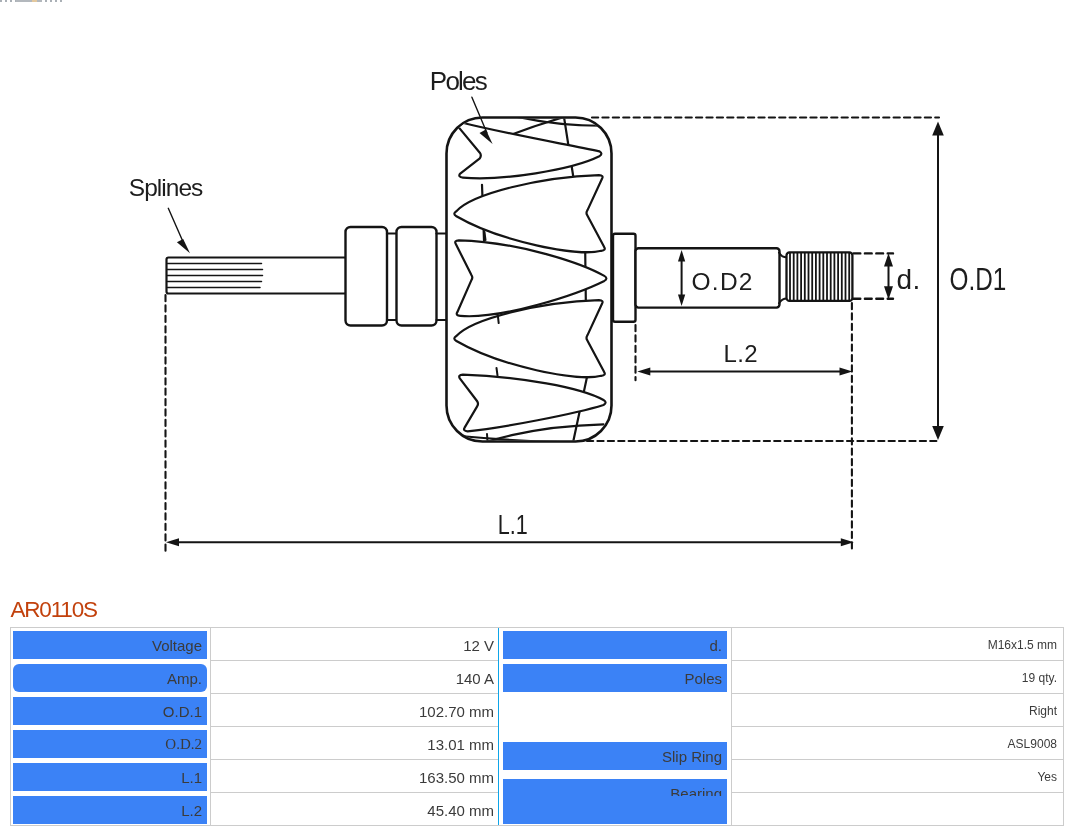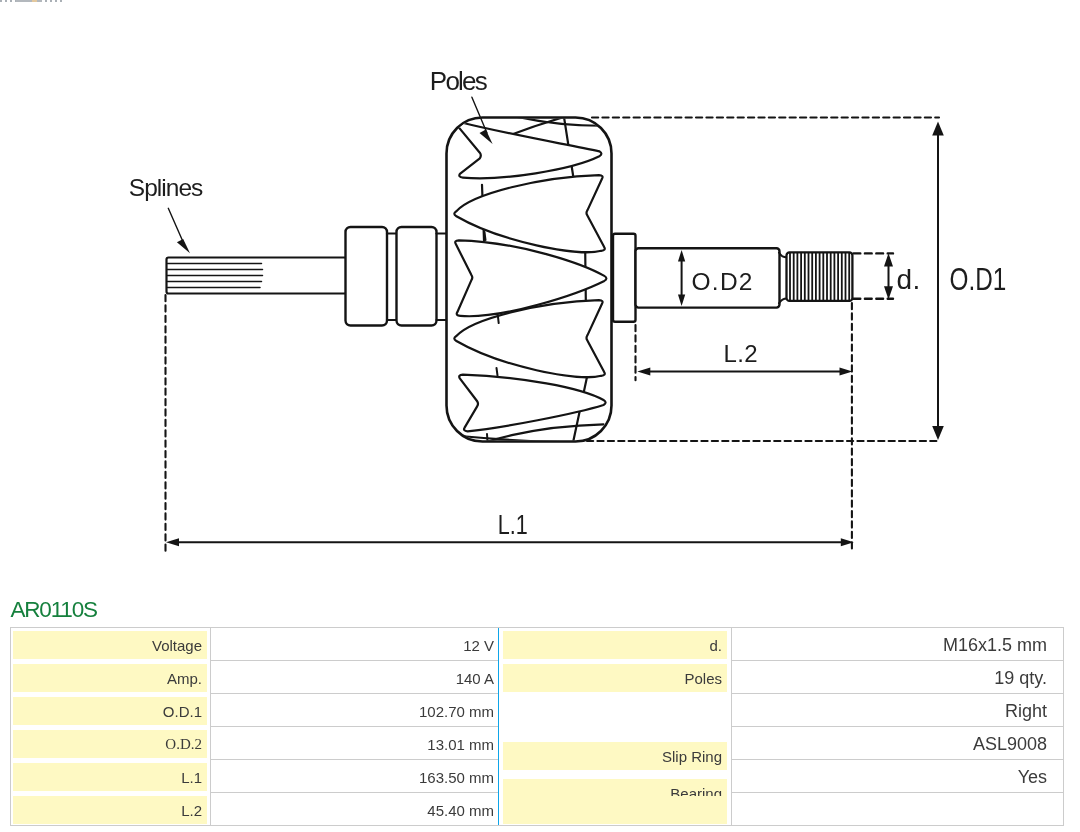--- a/index.html
+++ b/index.html
@@ -1,27 +1,27 @@
 <!DOCTYPE html>
 <html><head>
 <meta charset="utf-8">
 <style>
   html,body{margin:0;padding:0;background:#fff;width:1080px;height:832px;overflow:hidden;}
   body{font-family:"Liberation Sans",sans-serif;position:relative;}
   #art{position:absolute;left:0;top:0;}
-  #title{position:absolute;left:10.5px;top:597px;font-size:22.5px;color:#15803d;letter-spacing:-1.2px;}
+  #title{position:absolute;left:10.5px;top:597px;font-size:22.5px;color:#c2410c;letter-spacing:-1.2px;}
   
   #tbl{position:absolute;left:10px;top:627px;width:1052px;height:197px;border:1px solid #ccc;background:#fff;font-size:15px;color:#3b3b3b;}
-  .gcell{position:absolute;background:#fef9c3;width:194px;height:28px;line-height:29px;text-align:right;}
+  .gcell{position:absolute;background:#3b82f6;width:194px;height:28px;line-height:29px;text-align:right;}
   .g1{left:2px;}
   .g2{left:492px;width:224px;}
   .vcol{position:absolute;top:0;height:197px;border-left:1px solid #ccc;}
   #v1{left:199px;width:287px;border-right:1px solid #0ea5e9;}
   #v2{left:720px;width:332px;}
-  #v2 .vrow{padding-right:17px;font-size:18px;}
+  #v2 .vrow{padding-right:7px;font-size:12px;}
   .vrow{height:32px;line-height:35px;border-bottom:1px solid #ccc;text-align:right;padding-right:4px;}
   .vrow.last{border-bottom:none;height:33px;}
   .gcell .txt{padding-right:5px;}
 </style>
 </head>
 <body>
 <div style="position:absolute;left:0;top:0;width:62px;height:2px;background:repeating-linear-gradient(90deg,#aab0b6 0 2px,#fff 2px 5px);"></div>
  <div style="position:absolute;left:16px;top:0;width:26px;height:2px;background:#b3b8bd;"></div>
  <div style="position:absolute;left:32px;top:0;width:5px;height:2px;background:#e3c89e;"></div>
 <svg id="art" width="1080" height="590" viewBox="0 0 1080 590">
@@ -158,21 +158,21 @@
   </div>
   <div class="vcol" id="v2">
     <div class="vrow">M16x1.5 mm</div>
     <div class="vrow">19 qty.</div>
     <div class="vrow">Right</div>
     <div class="vrow">ASL9008</div>
     <div class="vrow">Yes</div>
     <div class="vrow last"></div>
   </div>
   <div class="gcell g1" style="top:3px;"><span class="txt">Voltage</span></div>
-  <div class="gcell g1" style="top:36px;"><span class="txt">Amp.</span></div>
+  <div class="gcell g1" style="top:36px;border-radius:6px;"><span class="txt">Amp.</span></div>
   <div class="gcell g1" style="top:69px;"><span class="txt">O.D.1</span></div>
   <div class="gcell g1" style="top:102px;font-family:Liberation Serif, serif;"><span class="txt">O.D.2</span></div>
   <div class="gcell g1" style="top:135px;"><span class="txt">L.1</span></div>
   <div class="gcell g1" style="top:168px;"><span class="txt">L.2</span></div>
   <div class="gcell g2" style="top:3px;"><span class="txt">d.</span></div>
   <div class="gcell g2" style="top:36px;"><span class="txt">Poles</span></div>
   <div class="gcell g2" style="top:102px;margin-top:12px;"><span class="txt">Slip Ring</span></div>
   <div class="gcell g2" style="top:151px;"><span class="txt">Bearing</span></div>
   <div class="gcell g2" style="top:168px;"><span class="txt"></span></div>
 </div>

